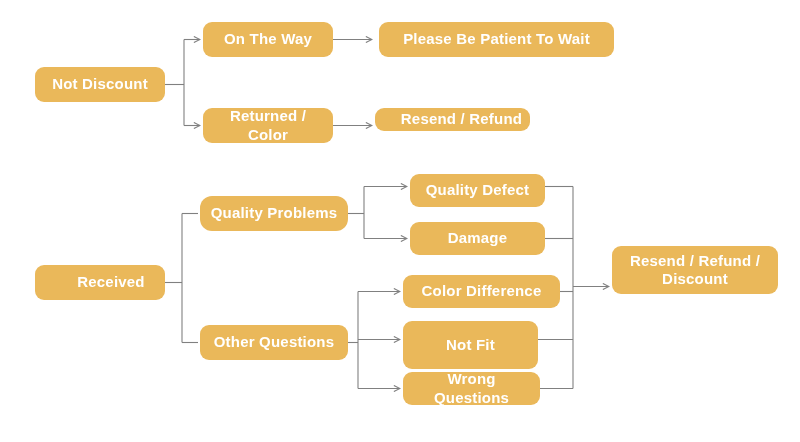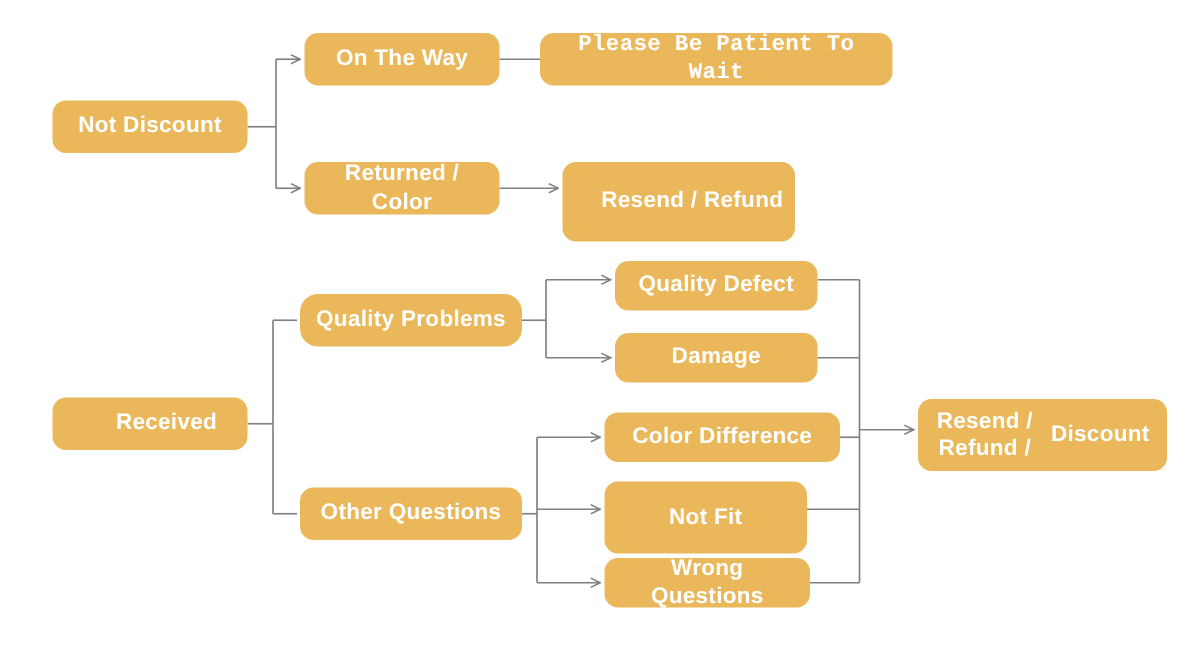--- a/index.html
+++ b/index.html
@@ -98,29 +98,29 @@
   </svg>
 
   <div class="node" style="left:35px; top:67px; width:130px; height:35px;">
     <span>Not Discount</span>
   </div>
 
   <div class="node" style="left:203px; top:22px; width:130px; height:35px;">
     <span>On The Way</span>
   </div>
 
-  <div class="node" style="left:360px; top:22px; width:235px; height:35px;font-family:Liberation Mono, monospace;">
+  <div class="node" style="left:379px; top:22px; width:235px; height:35px;">
     <span>Please Be Patient To Wait</span>
   </div>
 
   <div class="node" style="left:203px; top:108px; width:130px; height:35px;">
     <span>Returned / Color</span>
   </div>
 
-  <div class="node" style="left:375px; top:108px; width:155px; height:53px;padding-left:24px;">
+  <div class="node" style="left:375px; top:108px; width:155px; height:23px;padding-left:24px;">
     <span>Resend / Refund</span>
   </div>
 
   <div class="node" style="left:35px; top:265px; width:130px; height:35px;padding-left:28px;">
     <span>Received</span>
   </div>
 
   <div class="node" style="left:200px; top:196px; width:148px; height:35px;border-radius:12px;">
     <span>Quality Problems</span>
   </div>
@@ -142,18 +142,18 @@
   </div>
 
   <div class="node" style="left:403px; top:321px; width:135px; height:48px;">
     <span>Not Fit</span>
   </div>
 
   <div class="node" style="left:403px; top:372px; width:137px; height:33px;">
     <span>Wrong Questions</span>
   </div>
 
-  <div class="node" style="left:612px; top:266px; width:166px; height:48px; flex-direction:row;">
+  <div class="node" style="left:612px; top:246px; width:166px; height:48px; flex-direction:column;">
     <span>Resend / Refund /</span>
     <span>Discount</span>
   </div>
 
 </div>
 
 </body></html>

